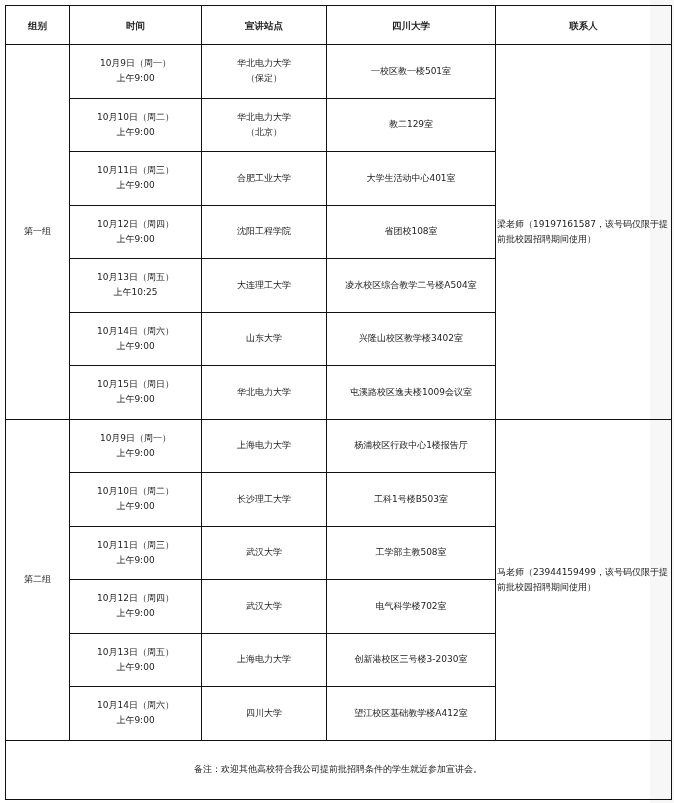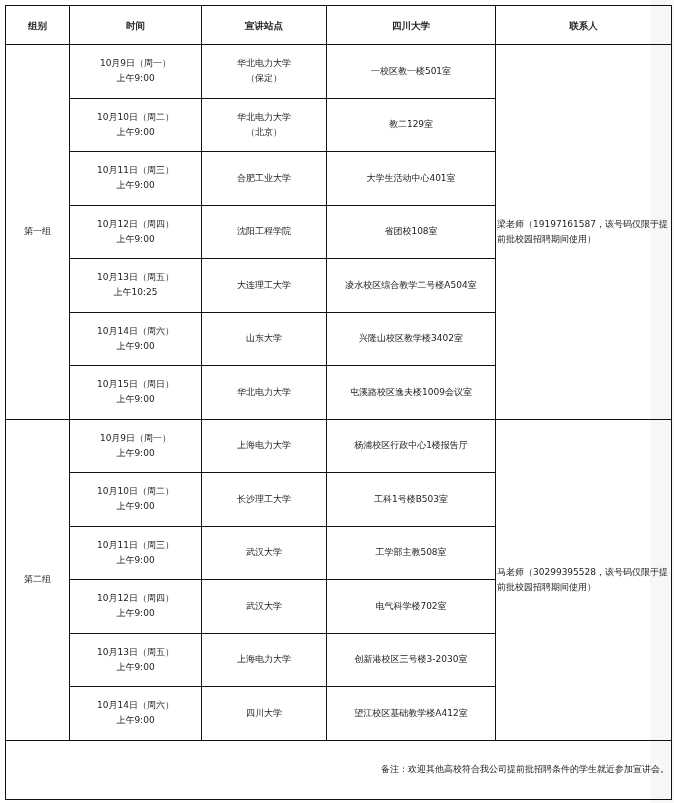--- a/index.html
+++ b/index.html
@@ -12,21 +12,21 @@
     position:absolute; left:5px; top:5px; width:666px;
     border-collapse:collapse; table-layout:fixed; background:transparent;padding-left:24px;
   }
   td, th {
     border:1px solid #111; text-align:center; vertical-align:middle;
     font-size:9px; line-height:15px; padding:0 2px;
   }
   th { font-weight:bold; font-size:9.5px; height:38px; }
   tr.row td { height:52.5px; }
   td.contact { text-align:left; padding:0 2px 0 1px;margin-top:12px; }
-  td.note { text-align:right; height:58px; padding-left:1px; }
+  td.note { text-align:center; height:58px; padding-left:1px; }
   .line { display:block; }
 </style>
 </head>
 <body>
 
 <div class="strip"></div>
 
 <table>
   <colgroup>
     <col style="width:64px">
@@ -122,21 +122,21 @@
       <tr class="row">
         <td rowspan="6">第二组</td>
         <td>
       <span class="line">10月9日（周一）</span>
       <span class="line">上午9:00</span>
         </td>
         <td>
       <span class="line">上海电力大学</span>
         </td>
         <td>杨浦校区行政中心1楼报告厅</td>
-        <td rowspan="6" class="contact">马老师（30299395528，该号码仅限于提前批校园招聘期间使用）</td>
+        <td rowspan="6" class="contact">马老师（23944159499，该号码仅限于提前批校园招聘期间使用）</td>
       </tr>
       <tr class="row">
         <td>
       <span class="line">10月10日（周二）</span>
       <span class="line">上午9:00</span>
         </td>
         <td>
       <span class="line">长沙理工大学</span>
         </td>
         <td>工科1号楼B503室</td>

